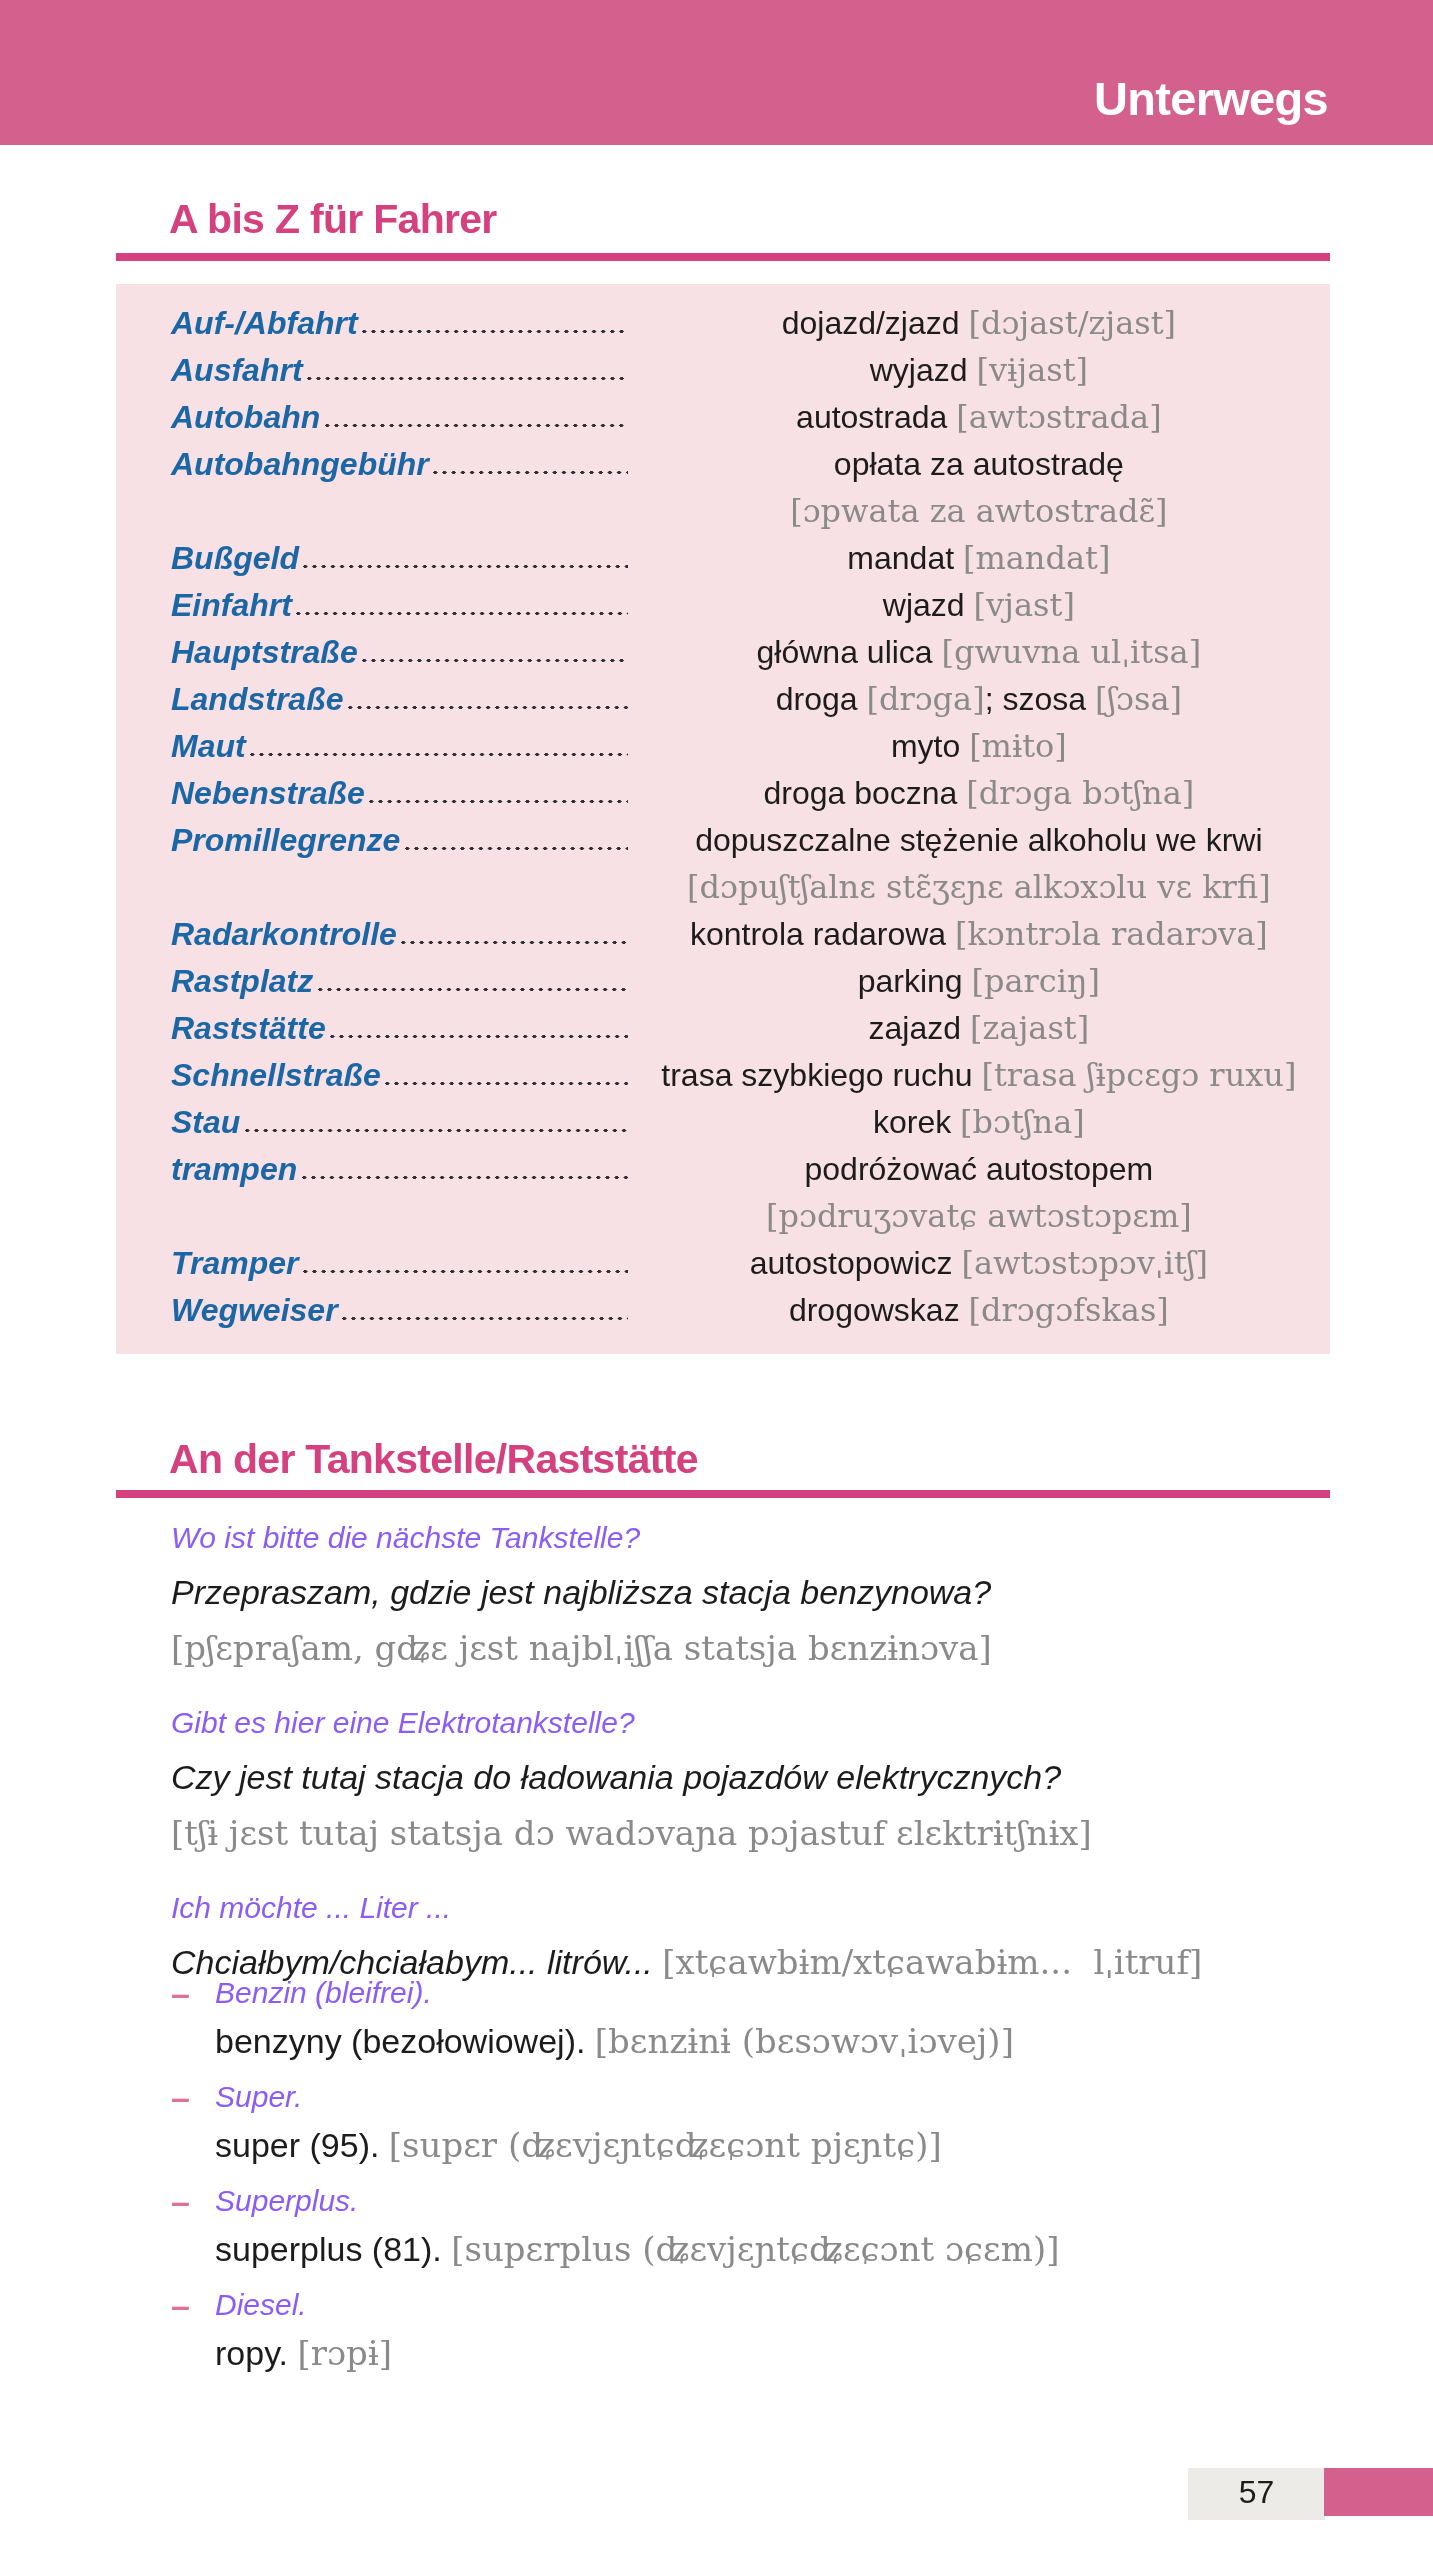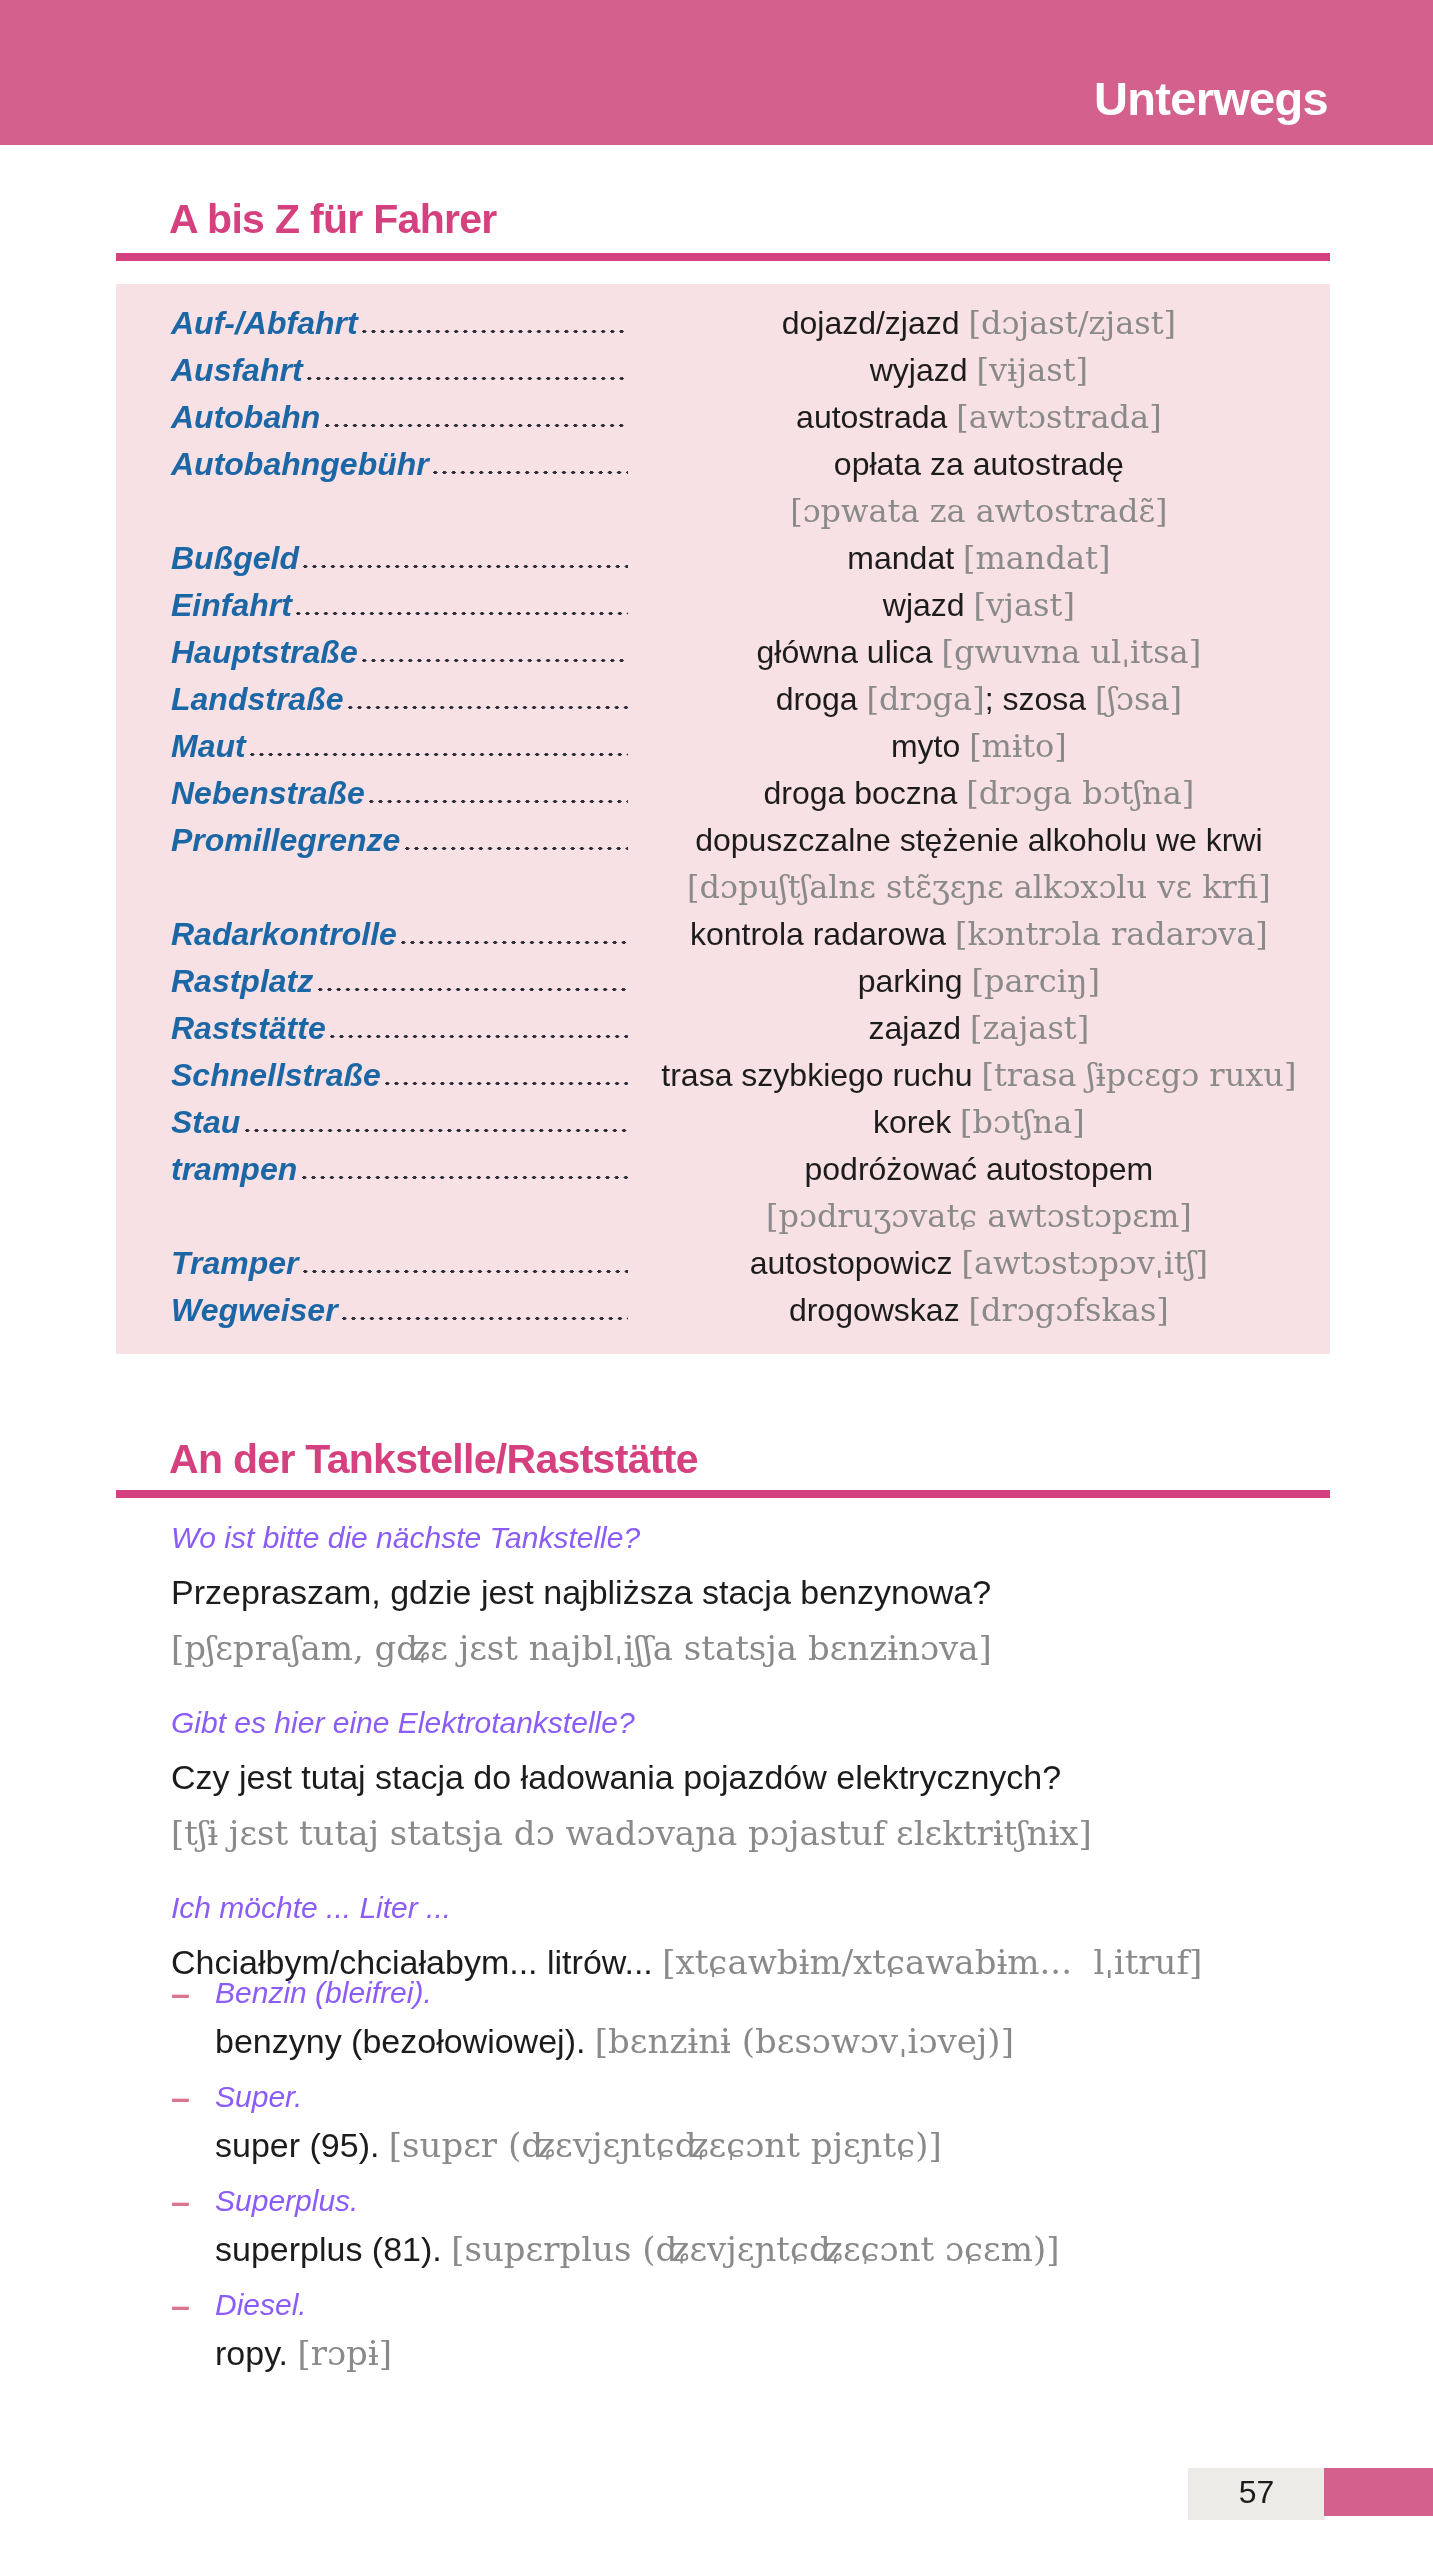--- a/index.html
+++ b/index.html
@@ -55,21 +55,21 @@
   .g-trans{flex:1 1 auto;min-width:0;}
   .pl{color:#1c1c1c;font-family:"Liberation Sans",sans-serif;}
   .ipa{color:#8a8a8a;font-family:"DejaVu Serif",serif;}
   .g-trans .pl{font-size:32px;}
   .g-trans .ipa{font-size:32px;}
   
   .phrases{position:absolute;left:171px;top:1514px;width:1175px;}
   .phrase-block{margin-bottom:19px;}
   .phrase-line{line-height:48px;white-space:nowrap;}
   .ph-de{color:#8b5cf6;font-weight:normal;font-style:italic;font-size:30px;}
-  .phrase-line .pl{font-size:34px;}
+  .phrase-line .pl{font-size:34px;font-style:italic;}
   .phrase-line .ipa{font-size:34px;}
   
   .fuel-list{position:absolute;left:171px;top:1969px;width:1175px;}
   .fuel-line{line-height:48px;white-space:nowrap;}
   .fuel-de{display:flex;}
   .fuel-dash{flex:0 0 44px;color:#da7492;font-weight:bold;font-size:34px;}
   .fuel-de .ph-de{flex:0 0 auto;}
   .fuel-pl{padding-left:44px;}
   .fuel-pl .pl{font-size:34px;}
   .fuel-pl .ipa{font-size:34px;}

